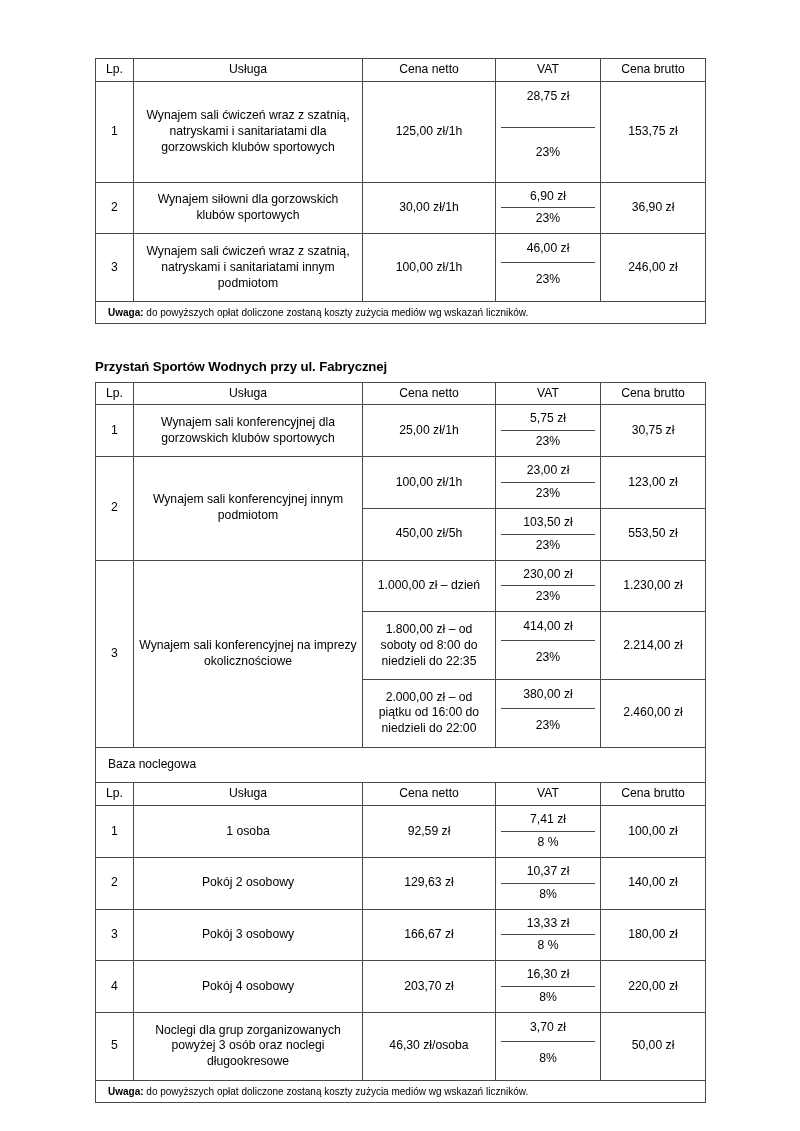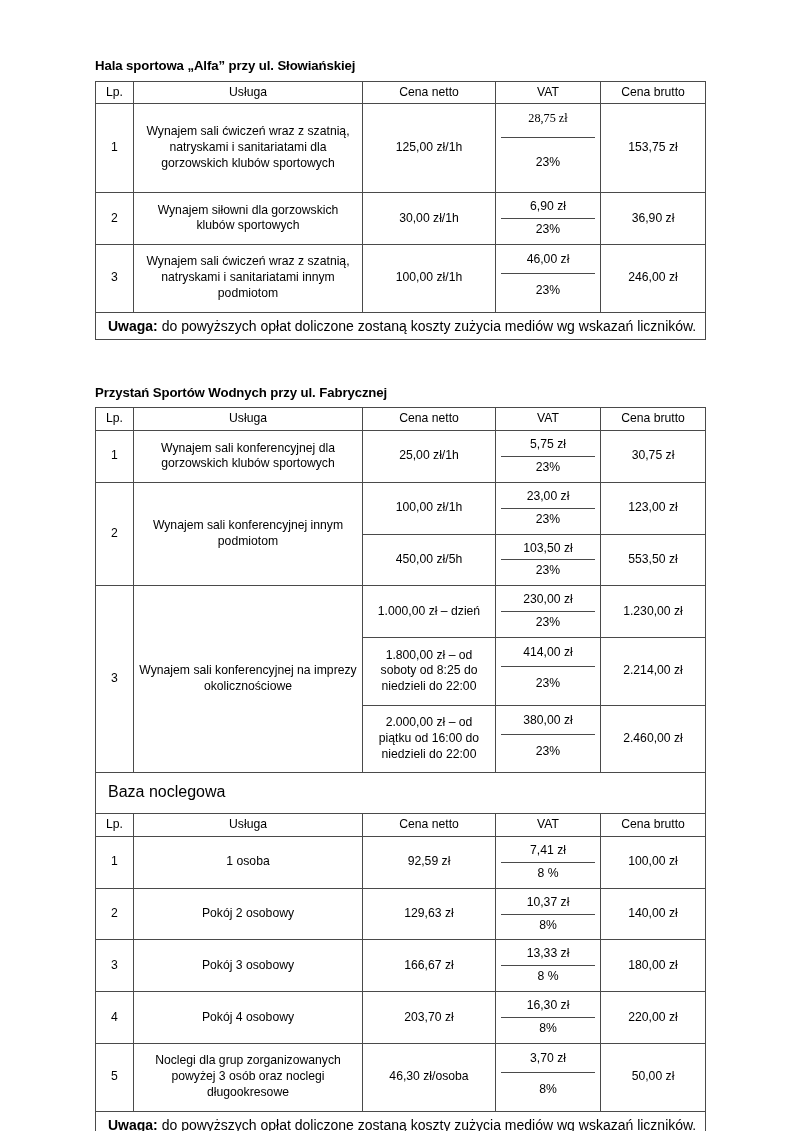--- a/index.html
+++ b/index.html
@@ -22,21 +22,21 @@
     padding: 58px 95px 0 95px;
   }
   .section-title {
     font-size: 13.2px;
     font-weight: bold;
     line-height: 1.25;
     margin: 0 0 6px 0;
     letter-spacing: -0.1px;
   }
   .section + .section {
-    margin-top: 45px;
+    margin-top: 35px;
   }
   table.price-table {
     border-collapse: collapse;
     width: 610px;
     table-layout: fixed;
     font-size: 12.2px;
     line-height: 1.30;
   }
   table.price-table td,
   table.price-table th {
@@ -74,48 +74,47 @@
   }
   td.vat-wrap .vat-amt,
   td.vat-wrap .vat-rate {
     display: block;
     text-align: center;
     padding: 3px 4px;
   }
   td.vat-wrap .vat-amt {
     border-bottom: 1px solid #4a4a4a;
   }
-  td.vat-wrap.tall .vat-amt { padding: 4px 4px 10px; font-family: Liberation Serif, serif; }
+  td.vat-wrap.tall .vat-amt { padding: 4px 4px 22px; }
   td.vat-wrap.tall .vat-rate { padding: 17px 4px 18px; }
   td.vat-wrap.med .vat-amt  { padding: 4px 4px 5px; }
   td.vat-wrap.med .vat-rate { padding: 9px 4px 10px; }
 
   td.row-tall  { height: 74px; }
   td.row-med   { height: 44px; }
 
   tr.note-row td {
     text-align: left;
     padding: 4px 5px 4px 12px;
-    font-size: 14px;
+    font-size: 10px;
   }
   tr.note-row td b { font-weight: bold; }
 
   tr.subhead-row td {
     text-align: left;
     padding: 9px 5px 10px 12px;
-    font-size: 16px;
+    font-size: 12px;
   }
 </style>
 </head>
 <body>
 
 <div class="page">
 
   <div class="section">
-    <div class="section-title">Hala sportowa „Alfa” przy ul. Słowiańskiej</div>
 
     <table class="price-table">
       <colgroup>
         <col class="c-lp">
           <col class="c-usluga">
           <col class="c-netto">
           <col class="c-vat">
           <col class="c-brutto">
       </colgroup>
       <thead>
@@ -221,21 +220,21 @@
           <td class="lp" rowspan="3">3</td>
           <td class="usluga" rowspan="3">Wynajem sali konferencyjnej na imprezy okolicznościowe</td>
           <td class="netto">1.000,00 zł – dzień</td>
           <td class="vat-wrap">
             <span class="vat-amt">230,00 zł</span>
             <span class="vat-rate">23%</span>
           </td>
           <td class="brutto">1.230,00 zł</td>
         </tr>
         <tr>
-          <td class="netto row-med">1.800,00 zł – od soboty od 8:25 do niedzieli do 22:00</td>
+          <td class="netto row-med">1.800,00 zł – od soboty od 8:00 do niedzieli do 22:35</td>
           <td class="vat-wrap med">
             <span class="vat-amt">414,00 zł</span>
             <span class="vat-rate">23%</span>
           </td>
           <td class="brutto">2.214,00 zł</td>
         </tr>
         <tr>
           <td class="netto row-med">2.000,00 zł – od piątku od 16:00 do niedzieli do 22:00</td>
           <td class="vat-wrap med">
             <span class="vat-amt">380,00 zł</span>

